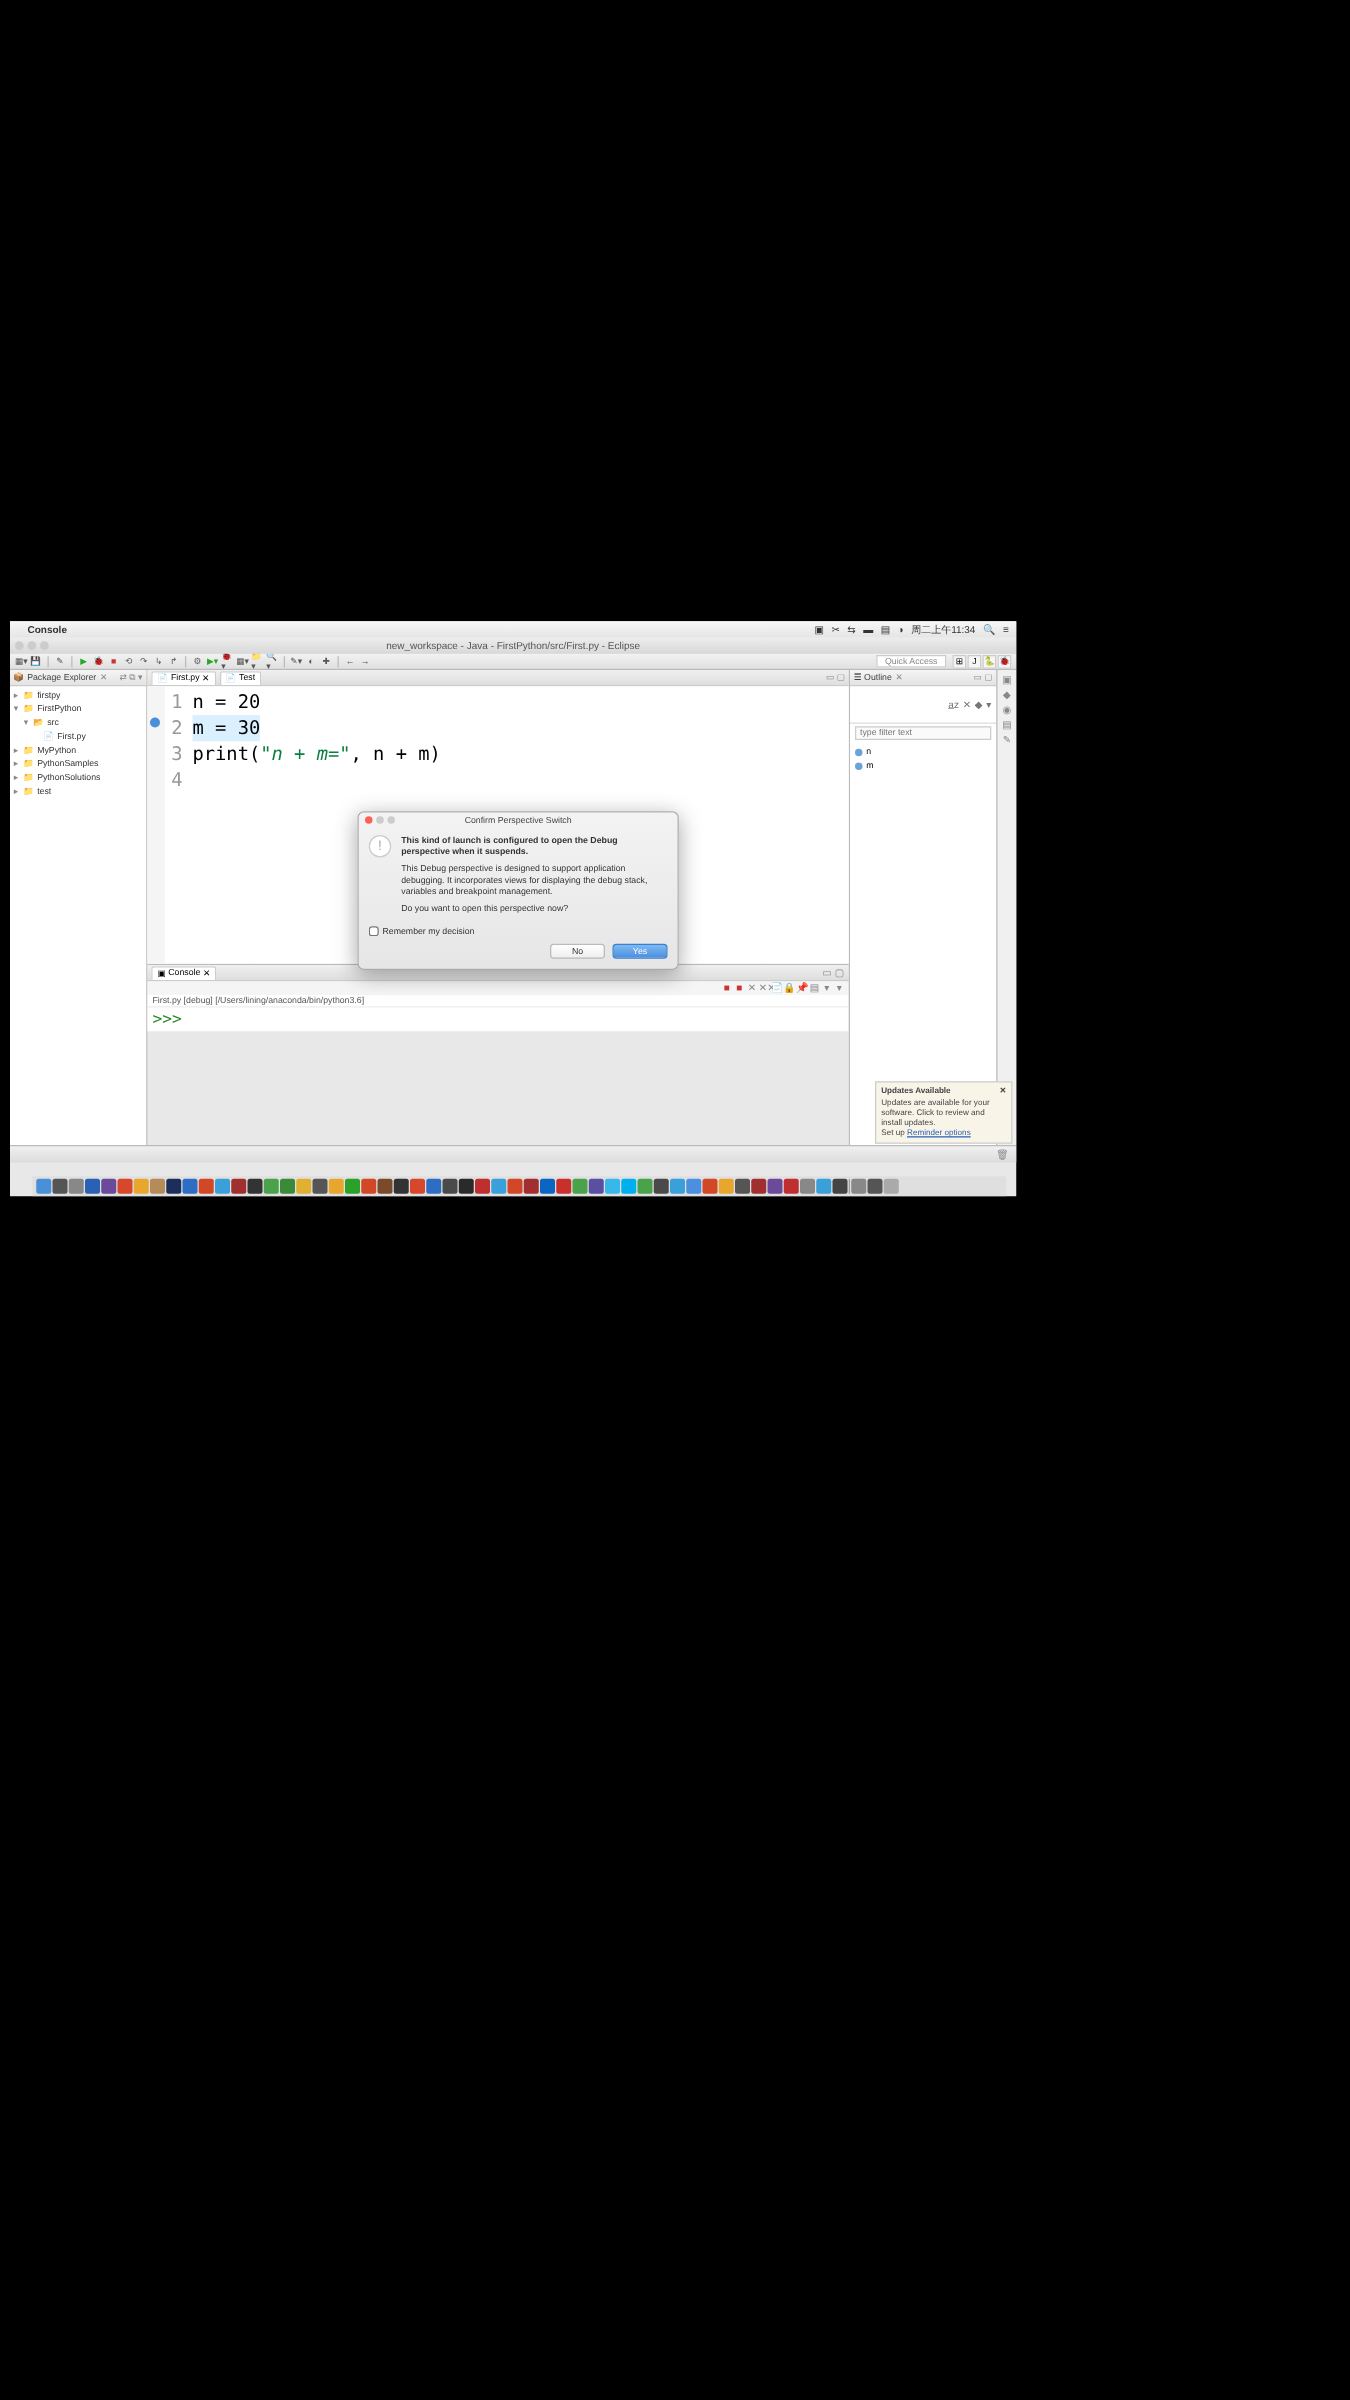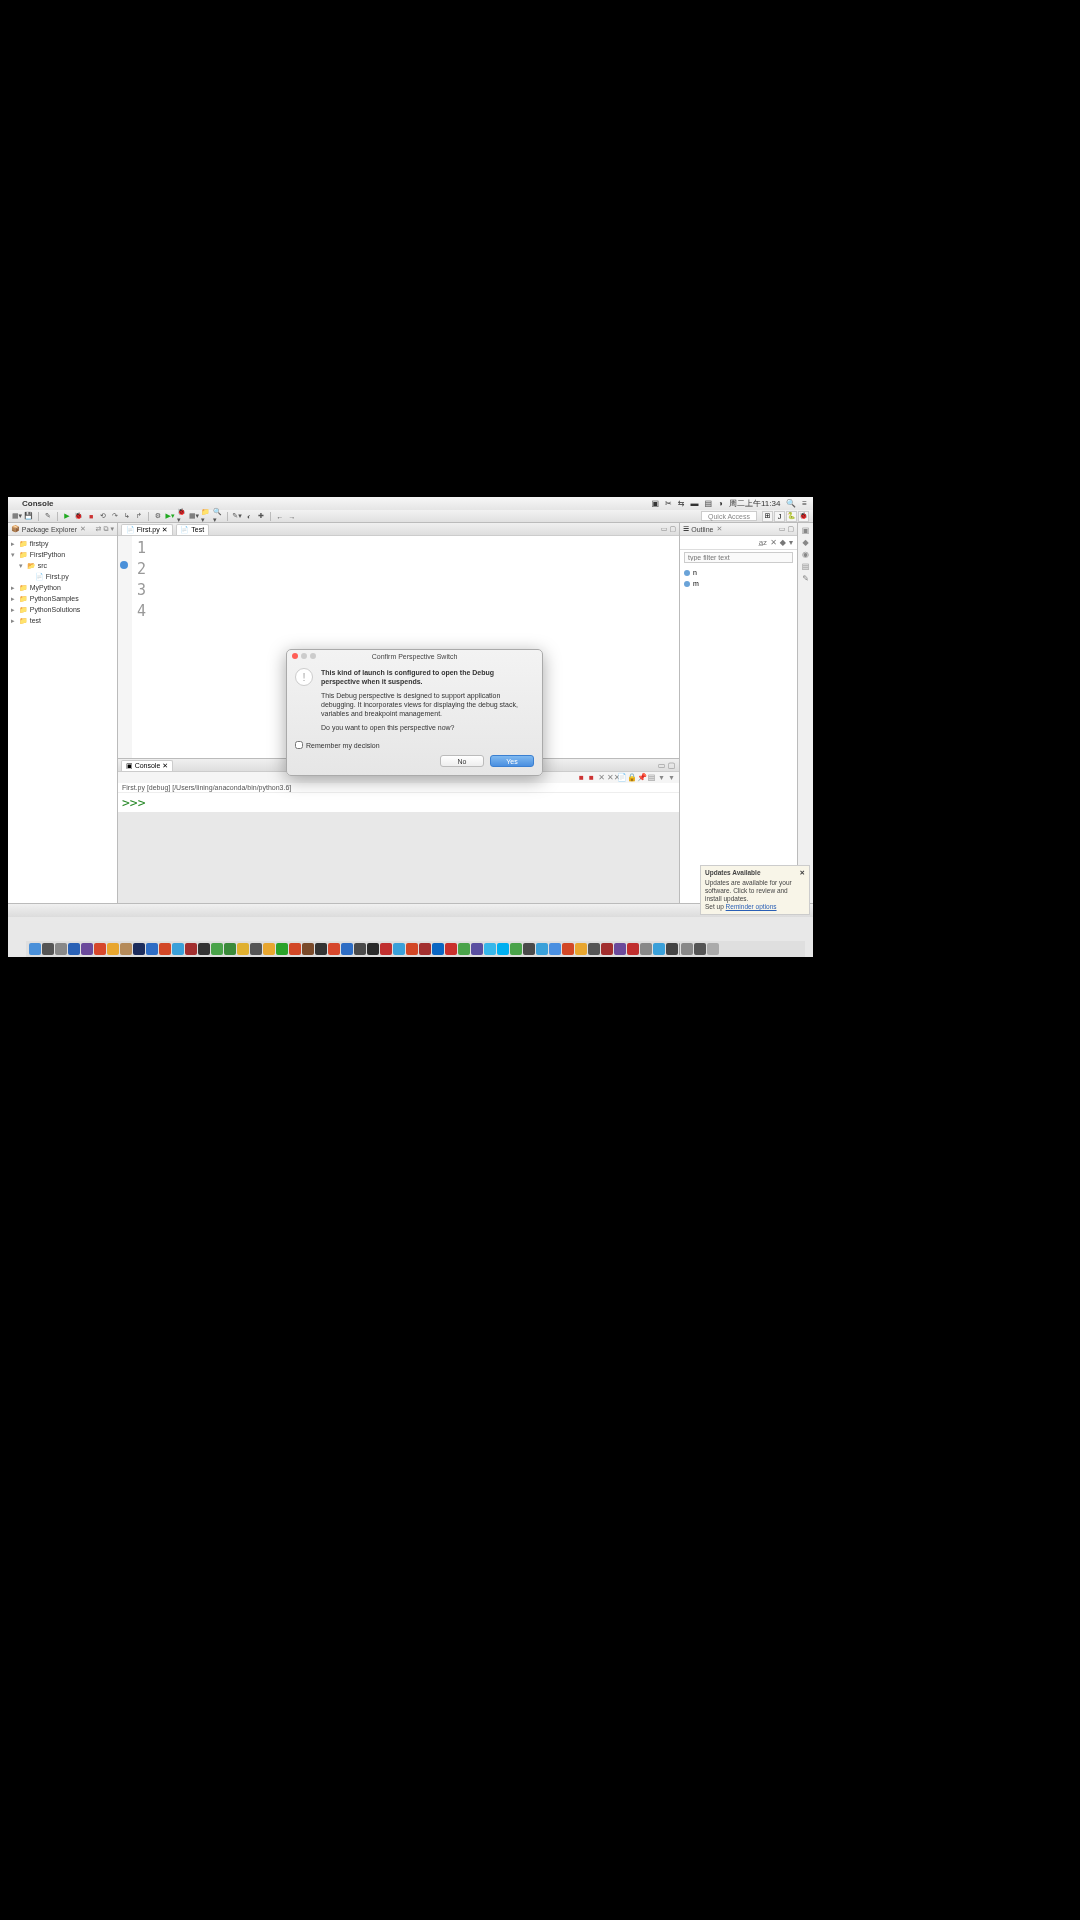--- a/index.html
+++ b/index.html
@@ -57,21 +57,21 @@
 .console-tabs .tab{display:flex;align-items:center;gap:2px;padding:0 4px;height:11px;border:1px solid #ccc;border-bottom:none;background:#fff;border-radius:2px 2px 0 0;}
 .console-tabs .rt{margin-left:auto;display:flex;gap:1px;color:#888;}
 .console-tabs .rt span{width:9px;text-align:center;font-size:8px;}
 .console-toolbar{height:11px;background:#f5f5f5;display:flex;justify-content:flex-end;align-items:center;padding:0 3px;gap:1px;font-size:8px;color:#888;}
 .console-toolbar span{width:9px;text-align:center;}
 .console-info{padding:1px 4px;font-size:7px;color:#555;background:#fff;}
 .console-out{flex:1;background:#fff;padding:2px 4px;font-family:Menlo,monospace;font-size:13px;color:#c03030;}
 .console-prompt{height:20px;background:#fff;border-top:1px solid #eee;padding:2px 4px;font-family:Menlo,monospace;font-size:13px;color:#2a8a2a;}
 
 .right-panel{width:118px;border-left:1px solid #bbb;background:#fff;display:flex;flex-direction:column;}
-.outline-tools{height:14px;border-bottom:1px solid #ddd;display:flex;align-items:center;justify-content:flex-end;gap:3px;padding:0 4px;font-size:8px;color:#777;}
+.outline-tools{height:30px;border-bottom:1px solid #ddd;display:flex;align-items:center;justify-content:flex-end;gap:3px;padding:0 4px;font-size:8px;color:#777;}
 .outline-filter{margin:2px 4px;height:11px;border:1px solid #ccc;font-size:7px;padding:0 3px;color:#aaa;background:#fafafa;}
 .outline-items{padding:2px 4px;font-size:7px;line-height:11px;}
 .outline-items .itm{display:flex;align-items:center;gap:3px;}
 .outline-items .dot{width:6px;height:6px;border-radius:50%;background:#6aa3d8;}
 
 .rstrip{width:16px;border-left:1px solid #bbb;background:#f0f0f0;display:flex;flex-direction:column;align-items:center;gap:3px;padding-top:3px;font-size:8px;color:#888;}
 
 
 .dialog{position:absolute;left:278px;top:152px;width:257px;background:linear-gradient(#f3f3f3,#e6e6e6);border:1px solid #aaa;border-radius:5px;box-shadow:0 4px 18px rgba(0,0,0,.35);font-size:7px;color:#333;}
 .dialog .dhdr{height:12px;display:flex;align-items:center;justify-content:center;position:relative;font-size:7px;color:#444;}
@@ -114,20 +114,28 @@
       <span>⇆</span>
       <span>▬</span>
       <span>▤</span>
       <span>◑</span>
       <span>周二上午11:34</span>
       <span>🔍</span>
       <span>≡</span>
     </div>
   </div>
 
+  <div class="win-title">
+    <div class="traffic">
+        <span></span>
+        <span></span>
+        <span></span>
+      </div>
+    <span>new_workspace - Java - FirstPython/src/First.py - Eclipse</span>
+  </div>
 
   <div class="toolbar">
     <span class="tb-btn">▦▾</span>
     <span class="tb-btn">💾</span>
     <span class="sp"></span>
     <span class="tb-btn">✎</span>
     <span class="sp"></span>
     <span class="tb-btn grn">▶</span>
     <span class="tb-btn">🐞</span>
     <span class="tb-btn red">■</span>
@@ -228,20 +236,26 @@
           </div>
         <div class="rt">
             <span>▭</span>
             <span>▢</span>
           </div>
       </div>
       <div class="editor">
         <div class="brk" style="top:25px"></div>
         <div class="gutter"></div>
         <div class="linenos">1<br>2<br>3<br>4</div>
+        <div class="code">
+          <div><span>n = </span><span>20</span></div>
+          <div><span class="hl">m = 30</span></div>
+          <div><span>print(</span><span class="str">"n + m="</span><span>, n + m)</span></div>
+          <div>&nbsp;</div>
+        </div>
       </div>
 
       <div class="console-area">
         <div class="console-tabs">
           <div class="tab">
               <span>▣</span>
               <span>Console</span>
               <span>✕</span>
             </div>
           <div class="rt">

